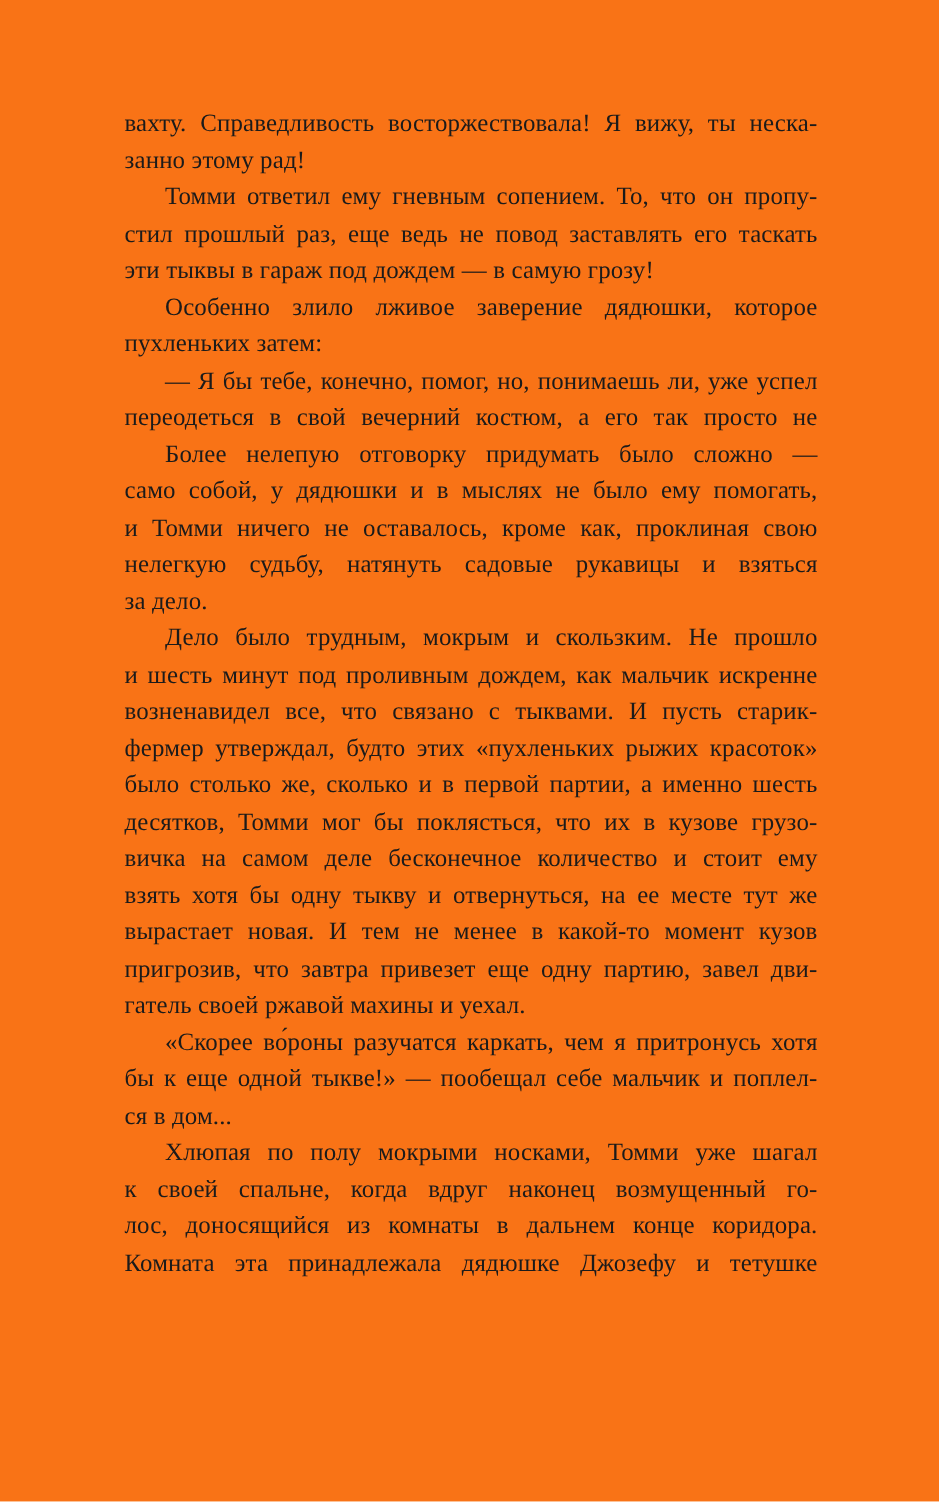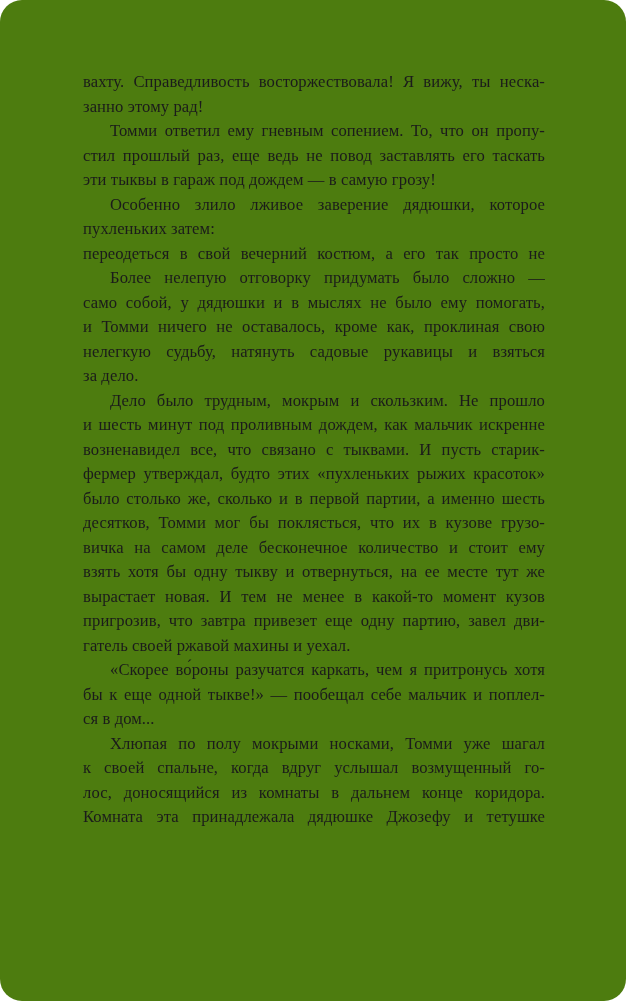--- a/index.html
+++ b/index.html
@@ -7,24 +7,23 @@
     width: 626px;
     background: #ffffff;
   }
   body {
     font-family: "Liberation Serif", "DejaVu Serif", serif;
   }
   .page {
     position: relative;
     width: 626px;
     height: 1001px;
-    background: #4d7c0f;
+    background: #f97316;
     padding: 70px 81px 0 83px;
     overflow: hidden;
-    border-radius: 22px;
   }
   .text-block {
     width: 462px;
   }
   .paragraph { }
   .line {
     font-size: 16.6px;
     line-height: 24.5px;
     color: #1b1b1b;
     letter-spacing: 0.1px;
@@ -54,20 +53,21 @@
       <div class="paragraph">
         <div class="line indent">Томми ответил ему гневным сопением. То, что он пропу-</div>
         <div class="line">стил прошлый раз, еще ведь не повод заставлять его таскать</div>
         <div class="line no-justify">эти тыквы в гараж под дождем — в самую грозу!</div>
       </div>
       <div class="paragraph">
         <div class="line indent">Особенно злило лживое заверение дядюшки, которое</div>
         <div class="line no-justify">пухленьких затем:</div>
       </div>
       <div class="paragraph">
+        <div class="line indent">— Я бы тебе, конечно, помог, но, понимаешь ли, уже успел</div>
         <div class="line">переодеться в свой вечерний костюм, а его так просто не</div>
       </div>
       <div class="paragraph">
         <div class="line indent">Более нелепую отговорку придумать было сложно —</div>
         <div class="line">само собой, у дядюшки и в мыслях не было ему помогать,</div>
         <div class="line">и Томми ничего не оставалось, кроме как, проклиная свою</div>
         <div class="line">нелегкую судьбу, натянуть садовые рукавицы и взяться</div>
         <div class="line no-justify">за дело.</div>
       </div>
       <div class="paragraph">
@@ -83,18 +83,18 @@
         <div class="line">пригрозив, что завтра привезет еще одну партию, завел дви-</div>
         <div class="line no-justify">гатель своей ржавой махины и уехал.</div>
       </div>
       <div class="paragraph">
         <div class="line indent">«Скорее во́роны разучатся каркать, чем я притронусь хотя</div>
         <div class="line">бы к еще одной тыкве!» — пообещал себе мальчик и поплел-</div>
         <div class="line no-justify">ся в дом...</div>
       </div>
       <div class="paragraph">
         <div class="line indent">Хлюпая по полу мокрыми носками, Томми уже шагал</div>
-        <div class="line">к своей спальне, когда вдруг услышал возмущенный го-</div>
+        <div class="line">к своей спальне, когда вдруг наконец возмущенный го-</div>
         <div class="line">лос, доносящийся из комнаты в дальнем конце коридора.</div>
         <div class="line">Комната эта принадлежала дядюшке Джозефу и тетушке</div>
       </div>
     </div>
 </div>
 
 </body></html>

